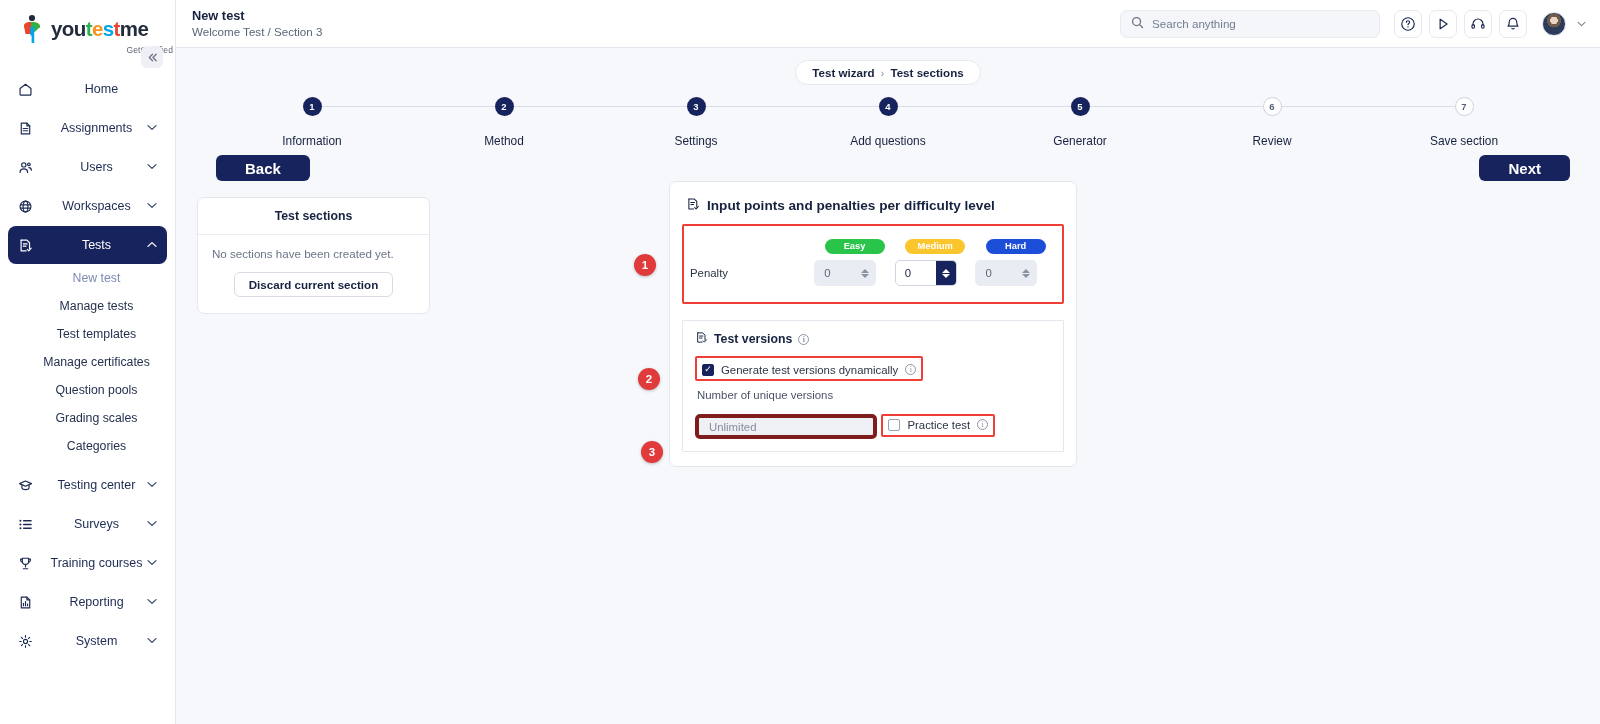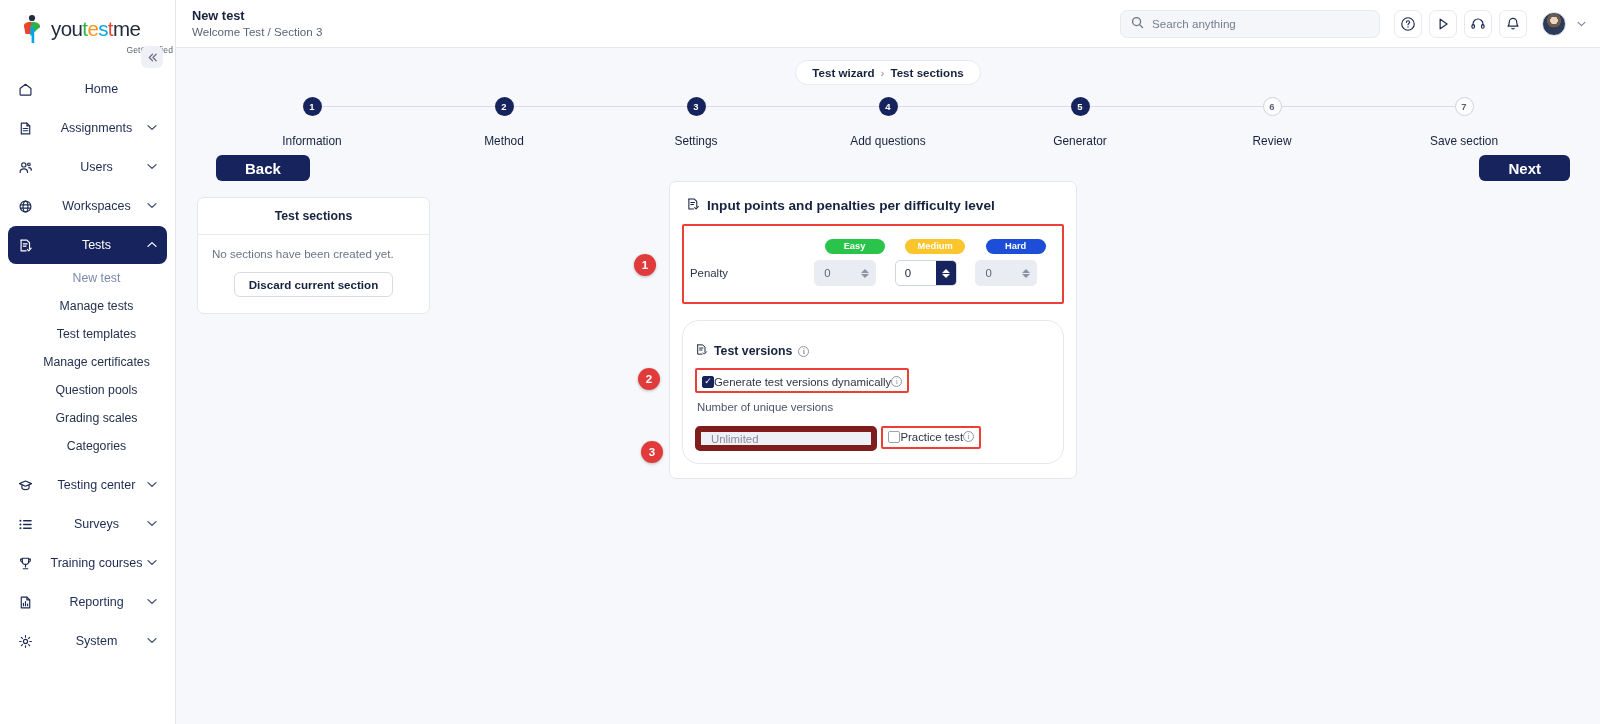--- a/index.html
+++ b/index.html
@@ -14,21 +14,21 @@
 
   
   .sidebar {
     width: 176px; height: 724px; background: #ffffff;
     border-right: 1px solid #e3e6ec;
     flex: 0 0 176px; position: relative;
   }
   .logo-wrap { padding: 14px 0 0 20px; position: relative; height: 62px; }
   .logo-row { display: flex; align-items: center; gap: 5px; }
   .logo-mark { width: 26px; height: 30px; position: relative; }
-  .logo-text { font-size: 20.5px; font-weight: 400; letter-spacing: -0.6px; line-height: 1; }
+  .logo-text { font-size: 20.5px; font-weight: 700; letter-spacing: -0.6px; line-height: 1; }
   .logo-sub { font-size: 8.5px; color: #5a6472; text-align: right; margin-top: 1px; padding-right: 2px; letter-spacing: .1px;}
   .collapse-btn {
     position: absolute; right: 12px; top: 46px;
     width: 22px; height: 22px; border-radius: 6px; background: #eef0f5;
     display: flex; align-items: center; justify-content: center;
     color: #6b7485; font-size: 11px; cursor: pointer;
   }
   .nav { margin-top: 8px; text-align: center; }
   .nav-item {
     display: flex; align-items: center; height: 38px;
@@ -162,39 +162,39 @@
     justify-content: center; gap: 1px; cursor: pointer;
   }
   .spin.en .arrows { background: #17235c; }
   .ar { width: 0; height: 0; border-left: 4px solid transparent; border-right: 4px solid transparent; }
   .spin.dis .ar.up { border-bottom: 4px solid #8b93a3; }
   .spin.dis .ar.dn { border-top: 4px solid #8b93a3; }
   .spin.en .ar.up { border-bottom: 4px solid #fff; }
   .spin.en .ar.dn { border-top: 4px solid #fff; }
 
   .versions-card {
-    border: 1px solid #e4e7ee; border-radius: 17px; margin-top: 16px; padding: 22px 12px 12px 12px;
+    border: 1px solid #e4e7ee; border-radius: 1px; margin-top: 16px; padding: 10px 12px 12px 12px;
   }
   .vc-title { display: flex; align-items: center; gap: 6px; font-size: 12.3px; font-weight: 700; color: #16223f; margin-bottom: 9px; }
-  .chk-row { display: inline-flex; align-items: center; padding: 3px 5px; }
+  .chk-row { display: inline-flex; align-items: center; gap: 7px; padding: 3px 5px; }
   .chk {
     width: 12px; height: 12px; border-radius: 2px; border: 1px solid #9aa2b4; background: #fff;
     display: inline-flex; align-items: center; justify-content: center; cursor: pointer; flex: 0 0 12px;
   }
   .chk.on { background: #17235c; border-color: #17235c; }
   .chk.on::after { content: "✓"; color: #fff; font-size: 9px; line-height: 1; }
   .chk-lbl { font-size: 11.4px; color: #2c3446; }
   .info-i {
     width: 11px; height: 11px; border-radius: 50%; border: 1px solid #8d95a6;
     color: #8d95a6; font-size: 8px; line-height: 9px; text-align: center;
     display: inline-block; cursor: pointer; font-family: "Liberation Serif", serif;
   }
   .fld-label { font-size: 11.4px; color: #4b5467; margin: 8px 0 4px 2px; }
   .fld-input {
-    width: 182px; height: 25px; background: #eef0f5; border: 6px solid #7f1d1d;
+    width: 182px; height: 25px; background: #eef0f5; border: 4px solid #7f1d1d;
     border-radius: 5px; padding: 0 10px; font-size: 11.4px; color: #858d9d;
     outline: none; font-family: "Liberation Sans", sans-serif;
   }
   .fld-input::placeholder { color: #858d9d; }
 
   .badge {
     position: absolute; width: 22px; height: 22px; border-radius: 50%;
     background: #e03a3a; color: #fff; font-size: 11.5px; font-weight: 700;
     display: flex; align-items: center; justify-content: center;
     box-shadow: 0 1px 3px rgba(0,0,0,.25);

